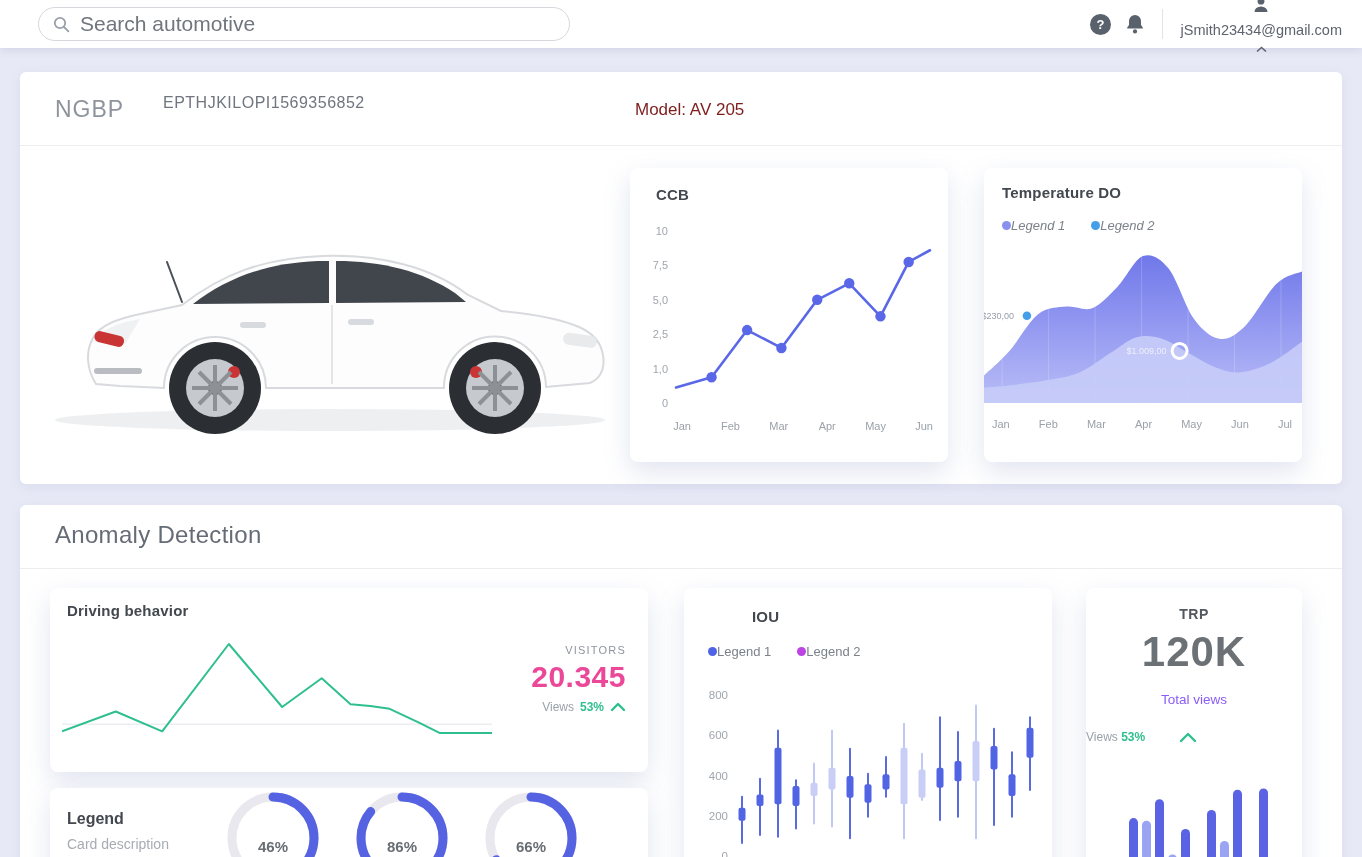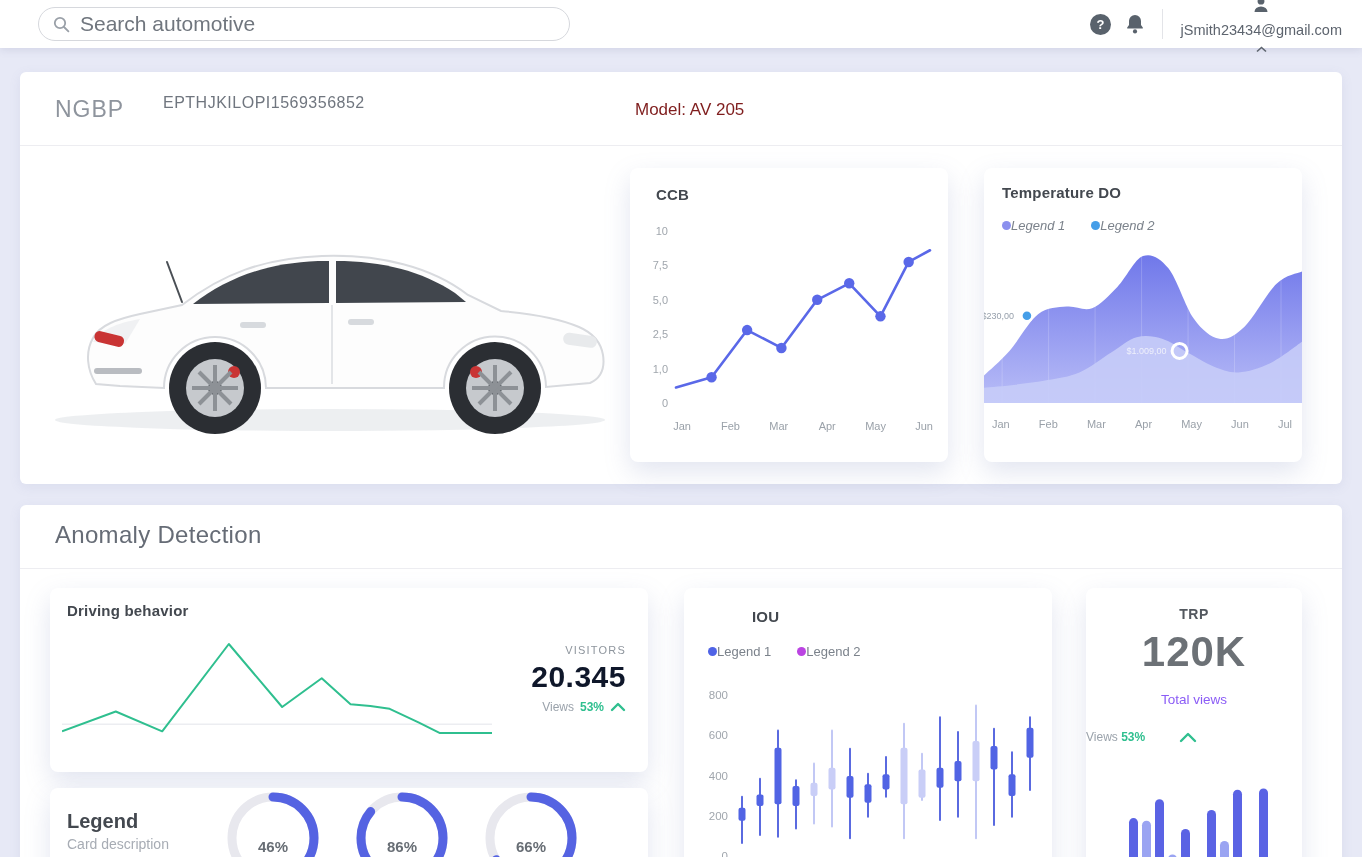--- a/index.html
+++ b/index.html
@@ -46,26 +46,26 @@
   .anomaly-title { position:absolute; left:35px; top:16px; font-size:24px; color:#666c76; letter-spacing:.3px; }
   .anomaly-divider { position:absolute; left:0; top:63px; width:100%; height:1px; background:#ededf1; }
 
   #driving-card { left:30px; top:83px; width:598px; height:184px; }
   #legend-card  { left:30px; top:283px; width:598px; height:150px; }
   #iou-card     { left:664px; top:83px; width:368px; height:330px; }
   #trp-card     { left:1066px; top:83px; width:216px; height:330px; }
 
   .stats { position:absolute; right:22px; top:56px; text-align:right; }
   .stats-label { font-size:11px; letter-spacing:1.2px; color:#8e959d; }
-  .stats-value { font-size:30px; font-weight:bold; color:#0f172a; margin-top:4px; letter-spacing:.5px; }
+  .stats-value { font-size:30px; font-weight:bold; color:#ec4899; margin-top:4px; letter-spacing:.5px; }
   .views-row { display:flex; align-items:center; justify-content:flex-end; gap:6px; margin-top:6px; font-size:12px; }
   .views-label { color:#9aa2ab; }
   .views-pct { color:#2fbf8f; font-weight:bold; }
 
-  .legend-card-title { position:absolute; left:17px; top:22px; font-size:20px; font-weight:bold; color:#43484f; }
+  .legend-card-title { position:absolute; left:17px; top:22px; font-size:16px; font-weight:bold; color:#43484f; }
   .legend-card-desc  { position:absolute; left:17px; top:48px; font-size:14px; color:#a7acb4;text-align:right; }
   .ring-wrap { position:absolute; top:2px; width:96px; height:148px; }
   .ring-label { position:absolute; left:0; top:48px; width:96px; text-align:center; font-size:15px; font-weight:bold; color:#676d74; }
 
   #trp-card .trp-title { position:absolute; left:0; top:18px; width:100%; text-align:center; font-size:14px; font-weight:bold; color:#53585f; letter-spacing:.5px; }
   .trp-value { position:absolute; left:0; top:40px; width:100%; text-align:center; font-size:42px; font-weight:bold; color:#6c7176; letter-spacing:1px; }
   .trp-sub   { position:absolute; left:0; top:104px; width:100%; text-align:center; font-size:13.5px; color:#8b5cf6; }
   .trp-views { position:absolute; left:0; top:142px; width:100%; display:flex; justify-content:flex-start; gap:34px; align-items:center; font-size:12px; }
 
   .xlabels { position:absolute; display:flex; justify-content:space-between; font-size:11px; color:#9aa1a9; }

